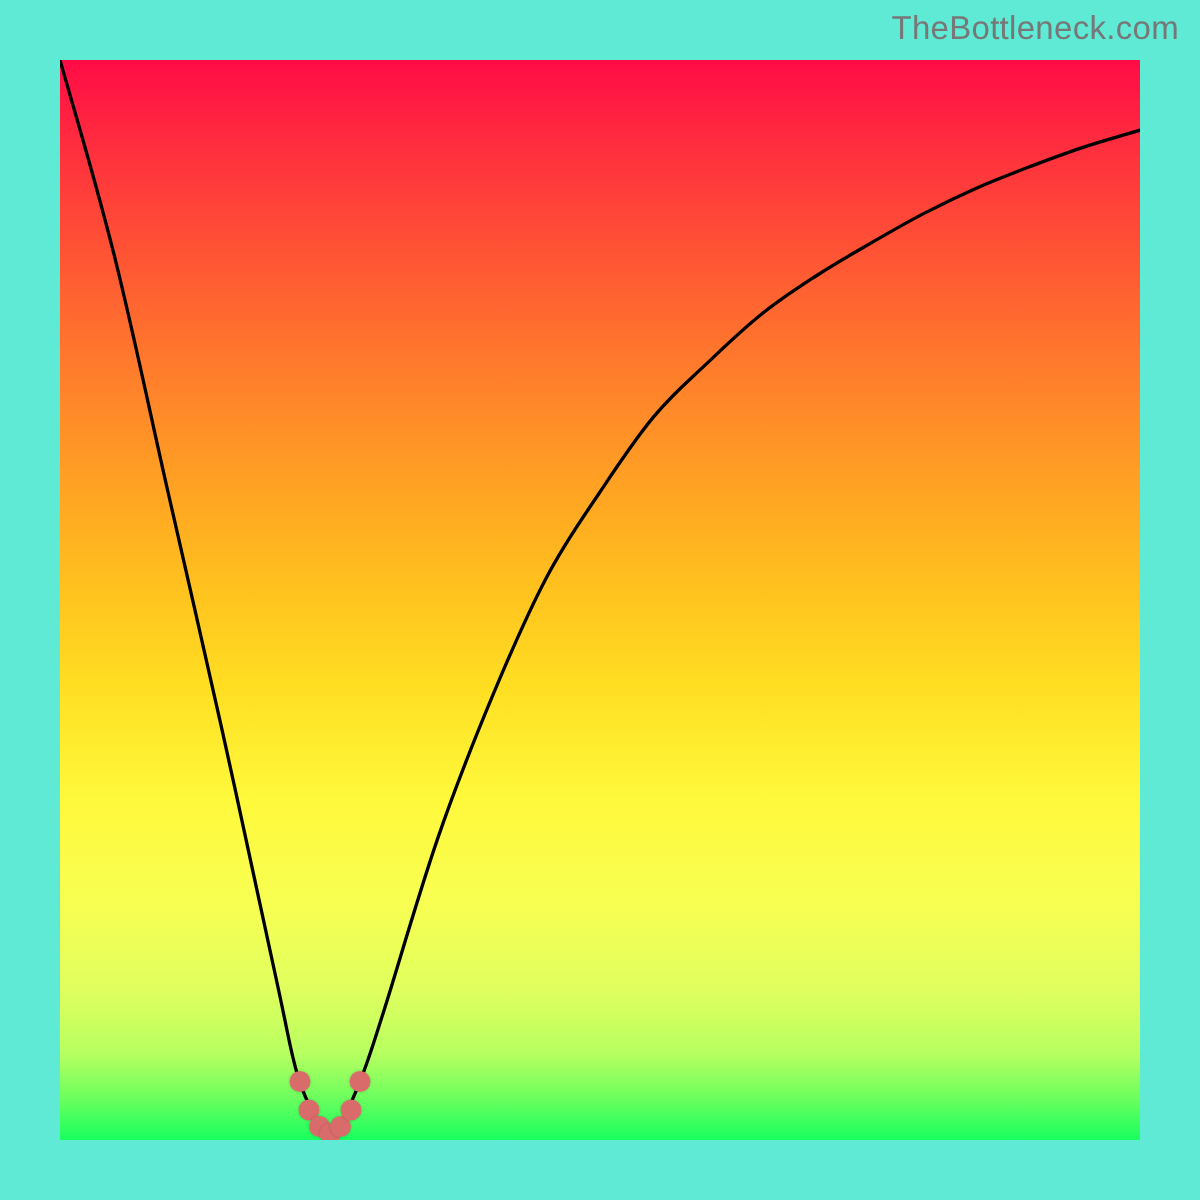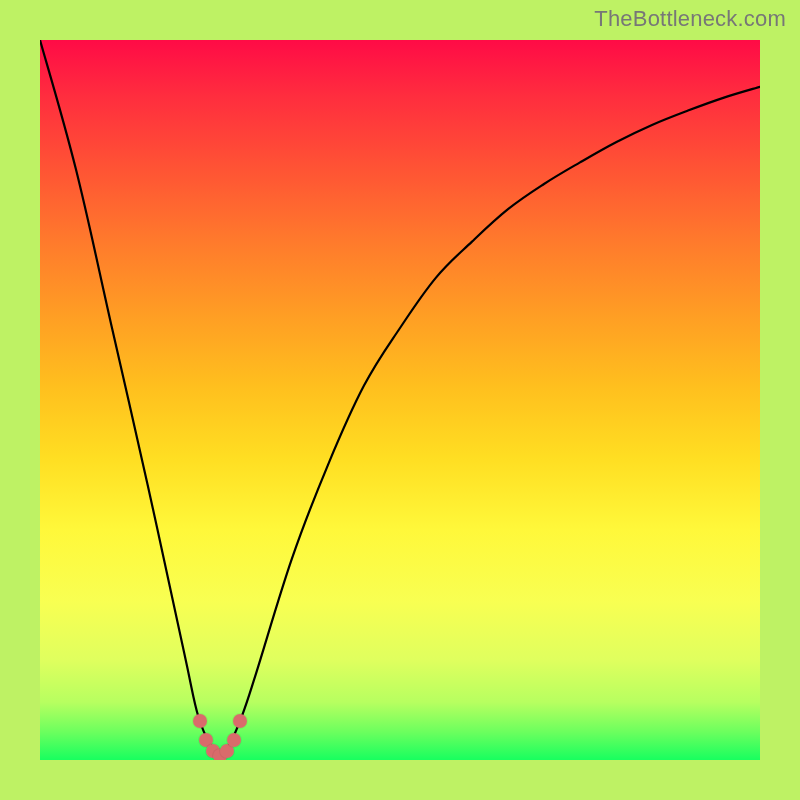--- a/index.html
+++ b/index.html
@@ -8,21 +8,21 @@
     width: 800px;
     height: 800px;
     background: #000;
     overflow: hidden;
     font-family: Arial, Helvetica, sans-serif;
   }
   .outer {
     position: relative;
     width: 800px;
     height: 800px;
-    background: #bef264;
+    background: #5eead4;
   }
   .plot {
     position: absolute;
     left: 40px;
     top: 40px;
     width: 720px;
     height: 720px;
     background: linear-gradient(
       to bottom,
       #ff0b46 0%,

